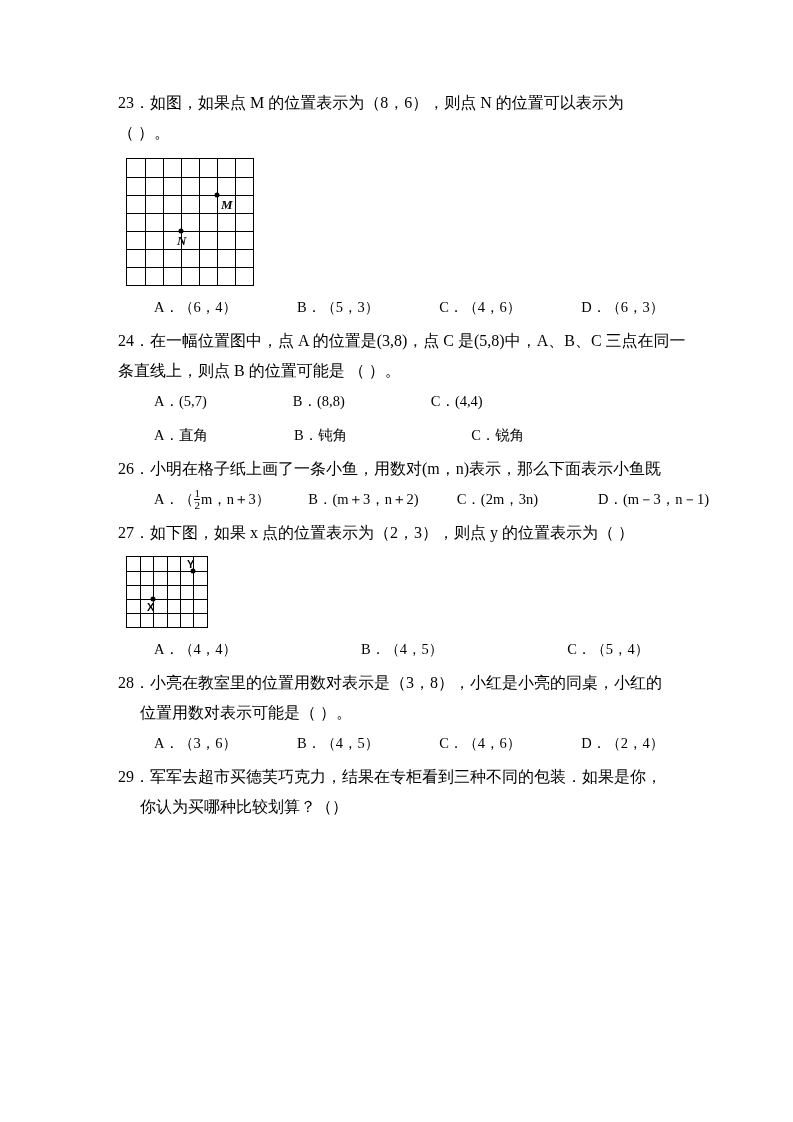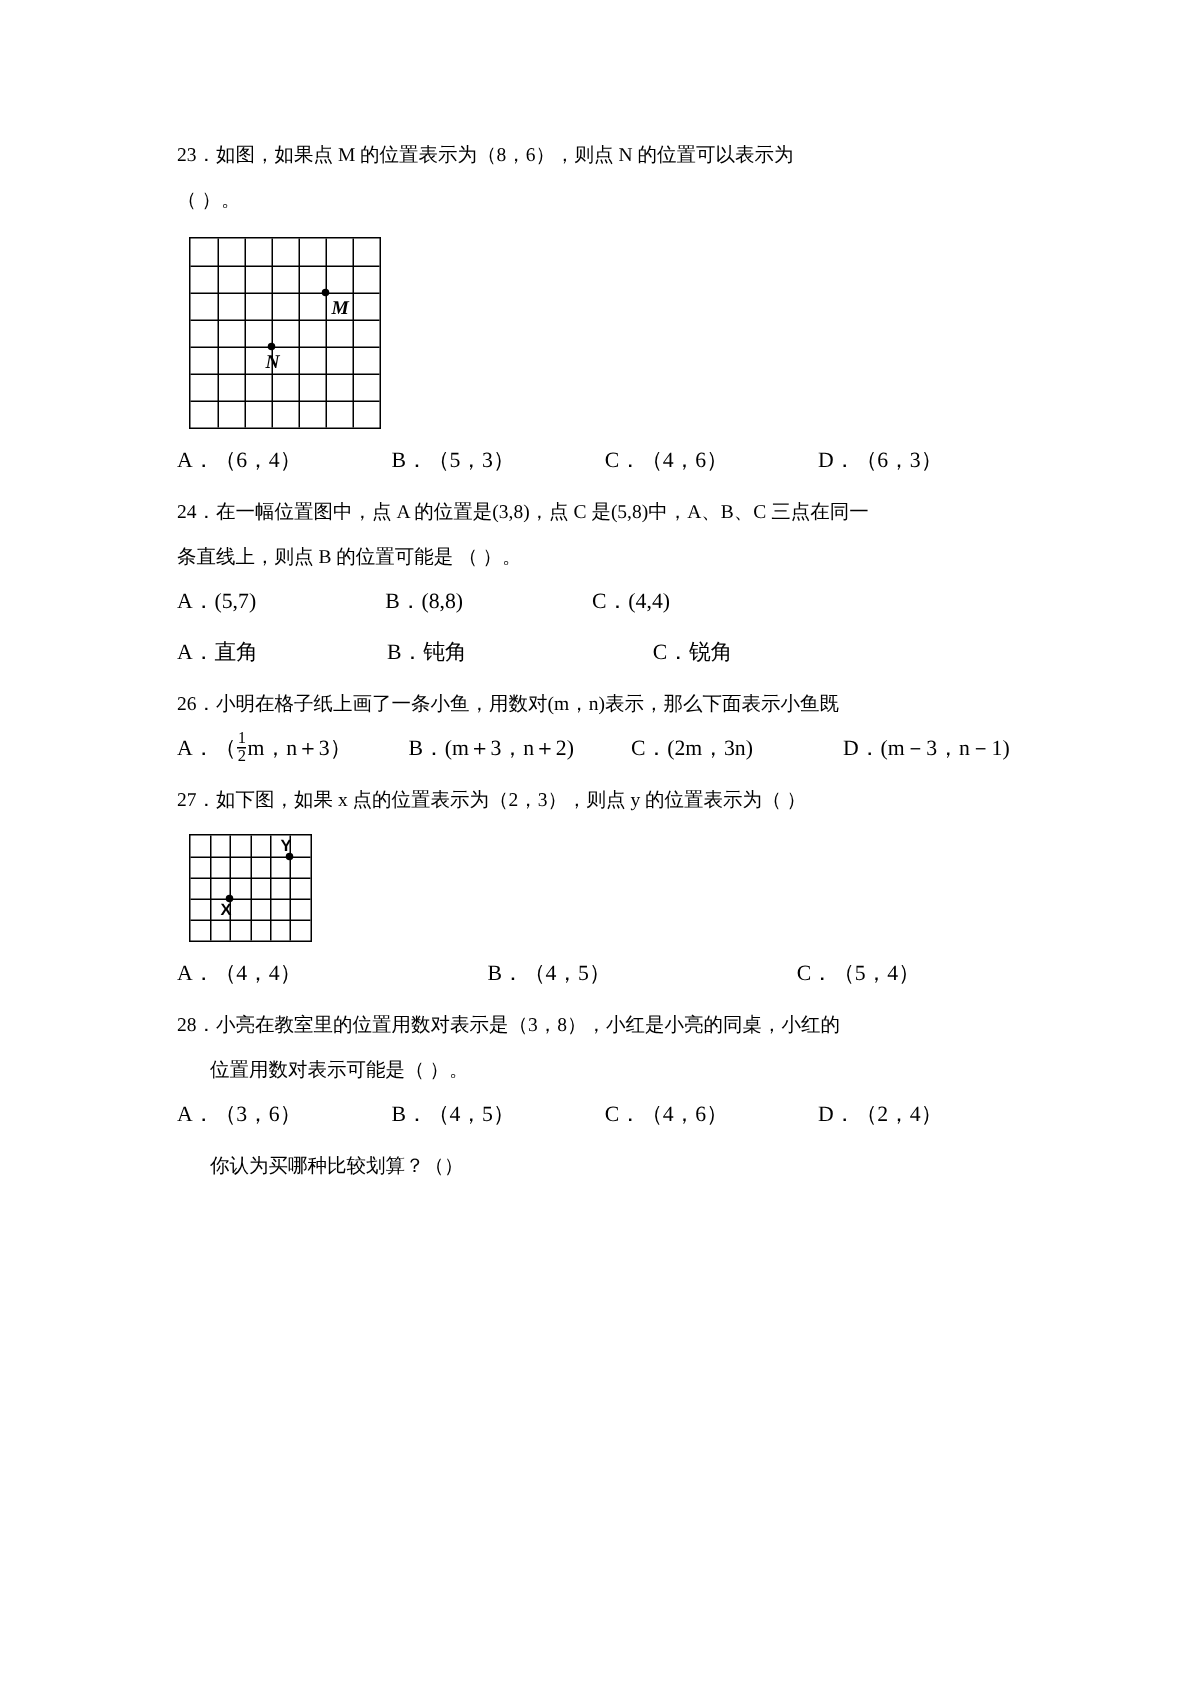--- a/index.html
+++ b/index.html
@@ -18,32 +18,33 @@
     position: relative;
     width: 793px;
     height: 1122px;
     box-sizing: border-box;
     padding: 88px 96px 0 118px;
   }
   .q {
     margin-bottom: 4px;
   }
   .qline {
-    font-size: 13px;
+    font-size: 16px;
     line-height: 30px;
     white-space: nowrap;
   }
   .indent {
     display: inline-block;
     width: 22px;
   }
   .opts {
     font-size: 14.5px;
     line-height: 30px;
     white-space: pre;
+    margin-left: 36px;
   }
   .frac {
     display: inline-block;
     vertical-align: middle;
     text-align: center;
     font-size: 11px;
     line-height: 1.05;
     margin: 0 1px;
     position: relative;
     top: -1px;
@@ -187,16 +188,17 @@
     <div class="opts"><span>A．（4，4）</span><span class="gap-lg"></span><span class="gap-sm"></span><span>B．（4，5）</span><span class="gap-lg"></span><span class="gap-sm"></span><span>C．（5，4）</span></div>
   </div>
 
   <div class="q">
     <div class="qline"><span>28．</span><span>小亮在教室里的位置用数对表示是（3，8），小红是小亮的同桌，小红的</span></div>
     <div class="qline"><span class="indent"></span><span>位置用数对表示可能是（      ）。</span></div>
     <div class="opts"><span>A．（3，6）</span><span class="gap-md"></span><span>B．（4，5）</span><span class="gap-md"></span><span>C．（4，6）</span><span class="gap-md"></span><span>D．（2，4）</span></div>
   </div>
 
   <div class="q">
+    <div class="qline"><span>29．</span><span>军军去超市买德芙巧克力，结果在专柜看到三种不同的包装．如果是你，</span></div>
     <div class="qline"><span class="indent"></span><span>你认为买哪种比较划算？（）</span></div>
   </div>
 
 </div>
 
 </body></html>

